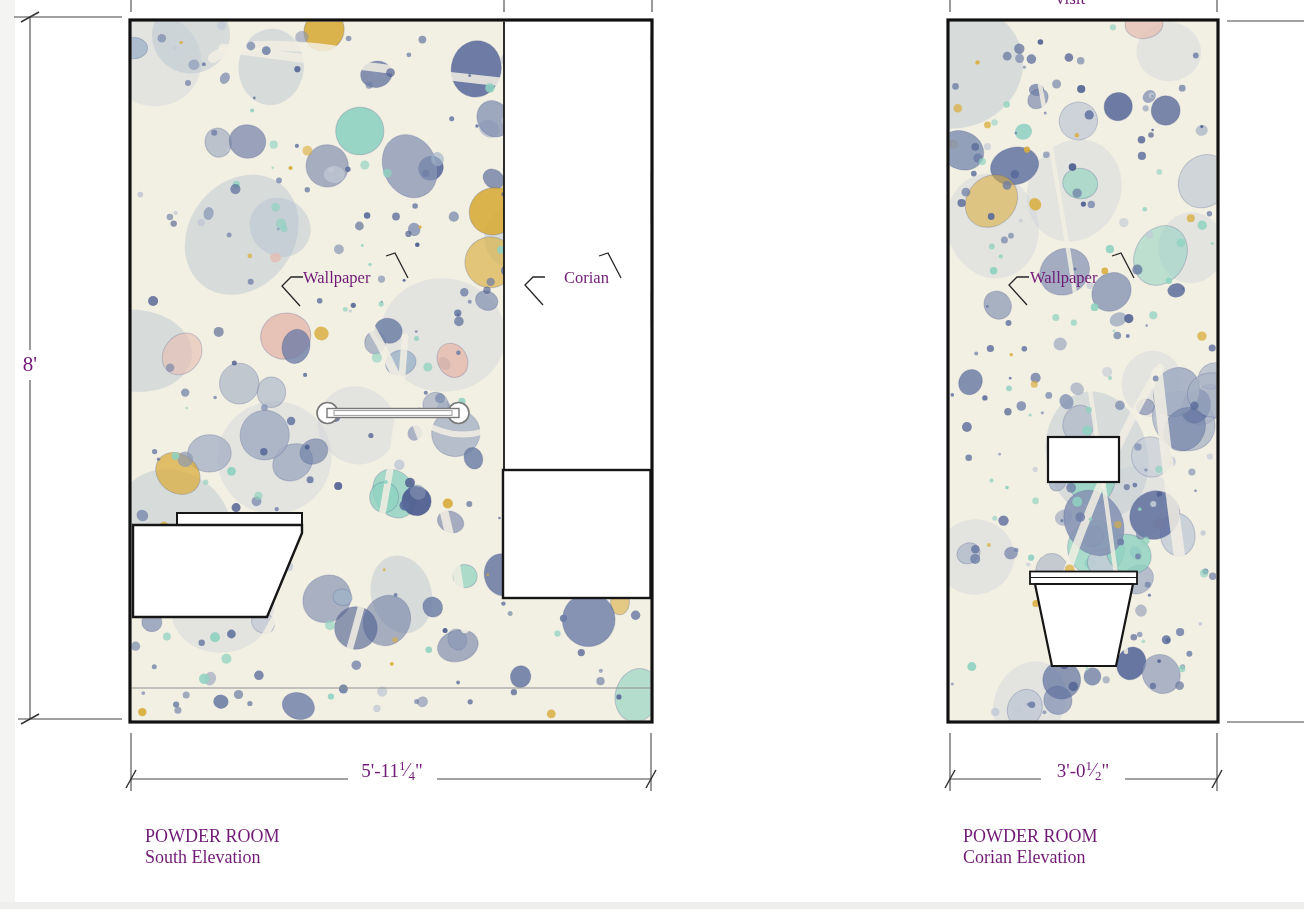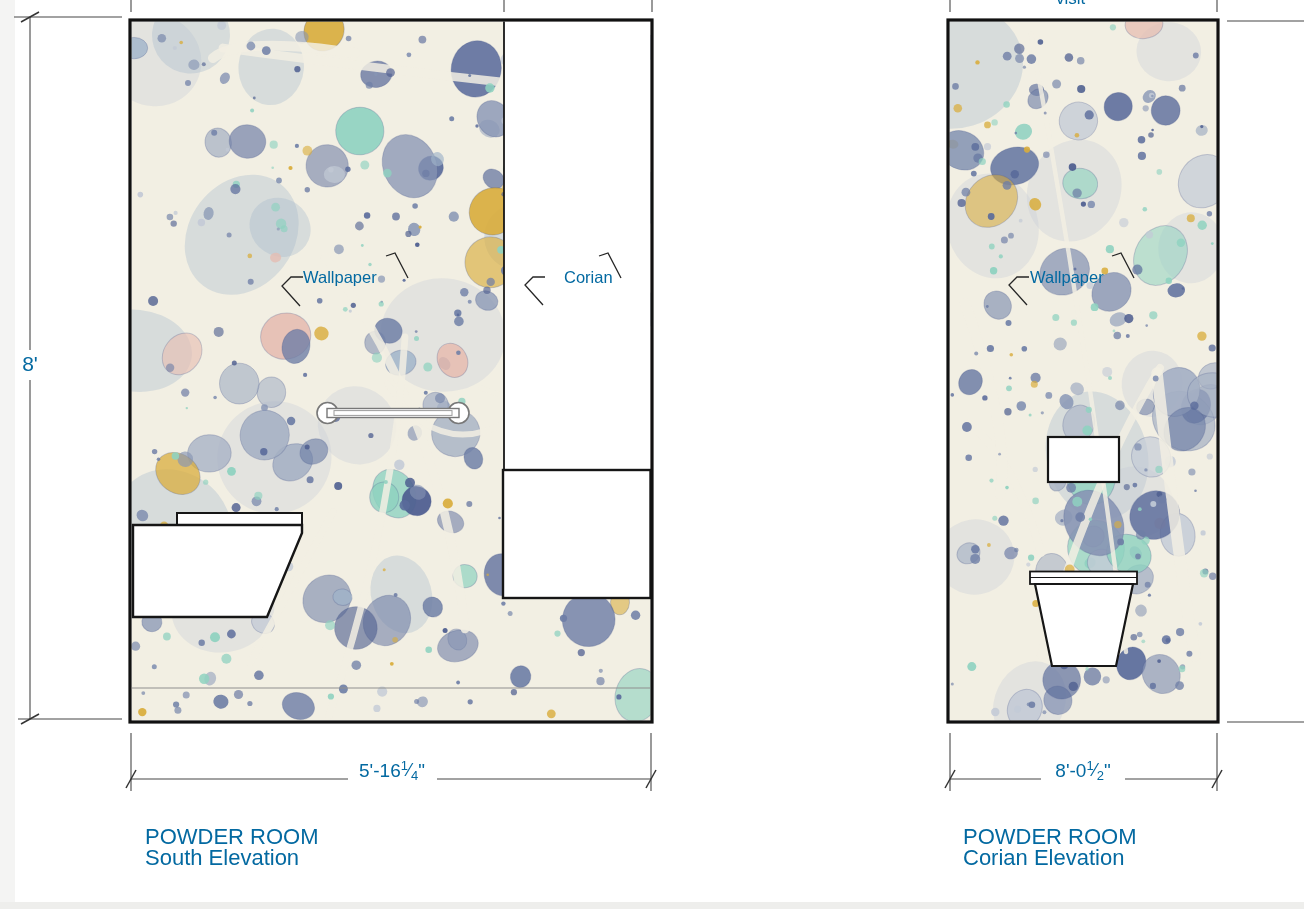--- a/index.html
+++ b/index.html
@@ -1,29 +1,29 @@
 <!DOCTYPE html>
 <html><head>
 <meta charset="utf-8">
 <style>
   html,body{margin:0;padding:0;background:#ffffff;}
   .canvas{position:relative;width:1304px;height:909px;background:#ffffff;overflow:hidden;
           font-family:"Liberation Sans",sans-serif;color:#1b1b1b;}
   .edge-left{position:absolute;left:0;top:0;width:15px;height:909px;background:#f4f4f3;}
   .edge-bottom{position:absolute;left:0;top:902px;width:1304px;height:7px;background:#eeeeec;}
   svg{position:absolute;left:0;top:0;}
-  .t{position:absolute;white-space:nowrap;color:#0369a1;}
+  .t{position:absolute;white-space:nowrap;color:#701a75;font-family:Liberation Serif, serif;}
   .label{font-size:16.5px;}
   .height-dim{font-size:21px;}
   .dim{font-size:19px;}
   .center{transform:translateX(-50%);}
   .frn{font-size:13px;vertical-align:7px;}
   .frs{font-size:18px;vertical-align:1px;}
   .frd{font-size:13px;vertical-align:-3px;}
-  .title{font-size:22px;line-height:21px;}
+  .title{font-size:18px;line-height:21px;}
   .clip-top{font-size:17px;}
 </style>
 </head>
 <body>
 
 <div class="canvas">
 
   <div class="edge-left"></div>
   <div class="edge-bottom"></div>
 
@@ -724,25 +724,25 @@
 
   <div class="t clip-top" style="left:1056px;top:-11px;">visit</div>
 
   <div class="t height-dim" style="left:13px;top:352px;width:34px;text-align:center;">8'</div>
 
   <div class="t label" style="left:303px;top:268px;">Wallpaper</div>
   <div class="t label" style="left:564px;top:268px;">Corian</div>
   <div class="t label" style="left:1030px;top:268px;">Wallpaper</div>
 
   <div class="t dim center" style="left:392px;top:758px;">
-    <span>5'-16</span><span class="frn">1</span><span class="frs">⁄</span><span class="frd">4</span><span>"</span>
+    <span>5'-11</span><span class="frn">1</span><span class="frs">⁄</span><span class="frd">4</span><span>"</span>
   </div>
 
   <div class="t dim center" style="left:1083px;top:758px;">
-    <span>8'-0</span><span class="frn">1</span><span class="frs">⁄</span><span class="frd">2</span><span>"</span>
+    <span>3'-0</span><span class="frn">1</span><span class="frs">⁄</span><span class="frd">2</span><span>"</span>
   </div>
 
   <div class="t title" style="left:145px;top:826px;">
     <div>POWDER ROOM</div>
     <div>South Elevation</div>
   </div>
 
   <div class="t title" style="left:963px;top:826px;">
     <div>POWDER ROOM</div>
     <div>Corian Elevation</div>

